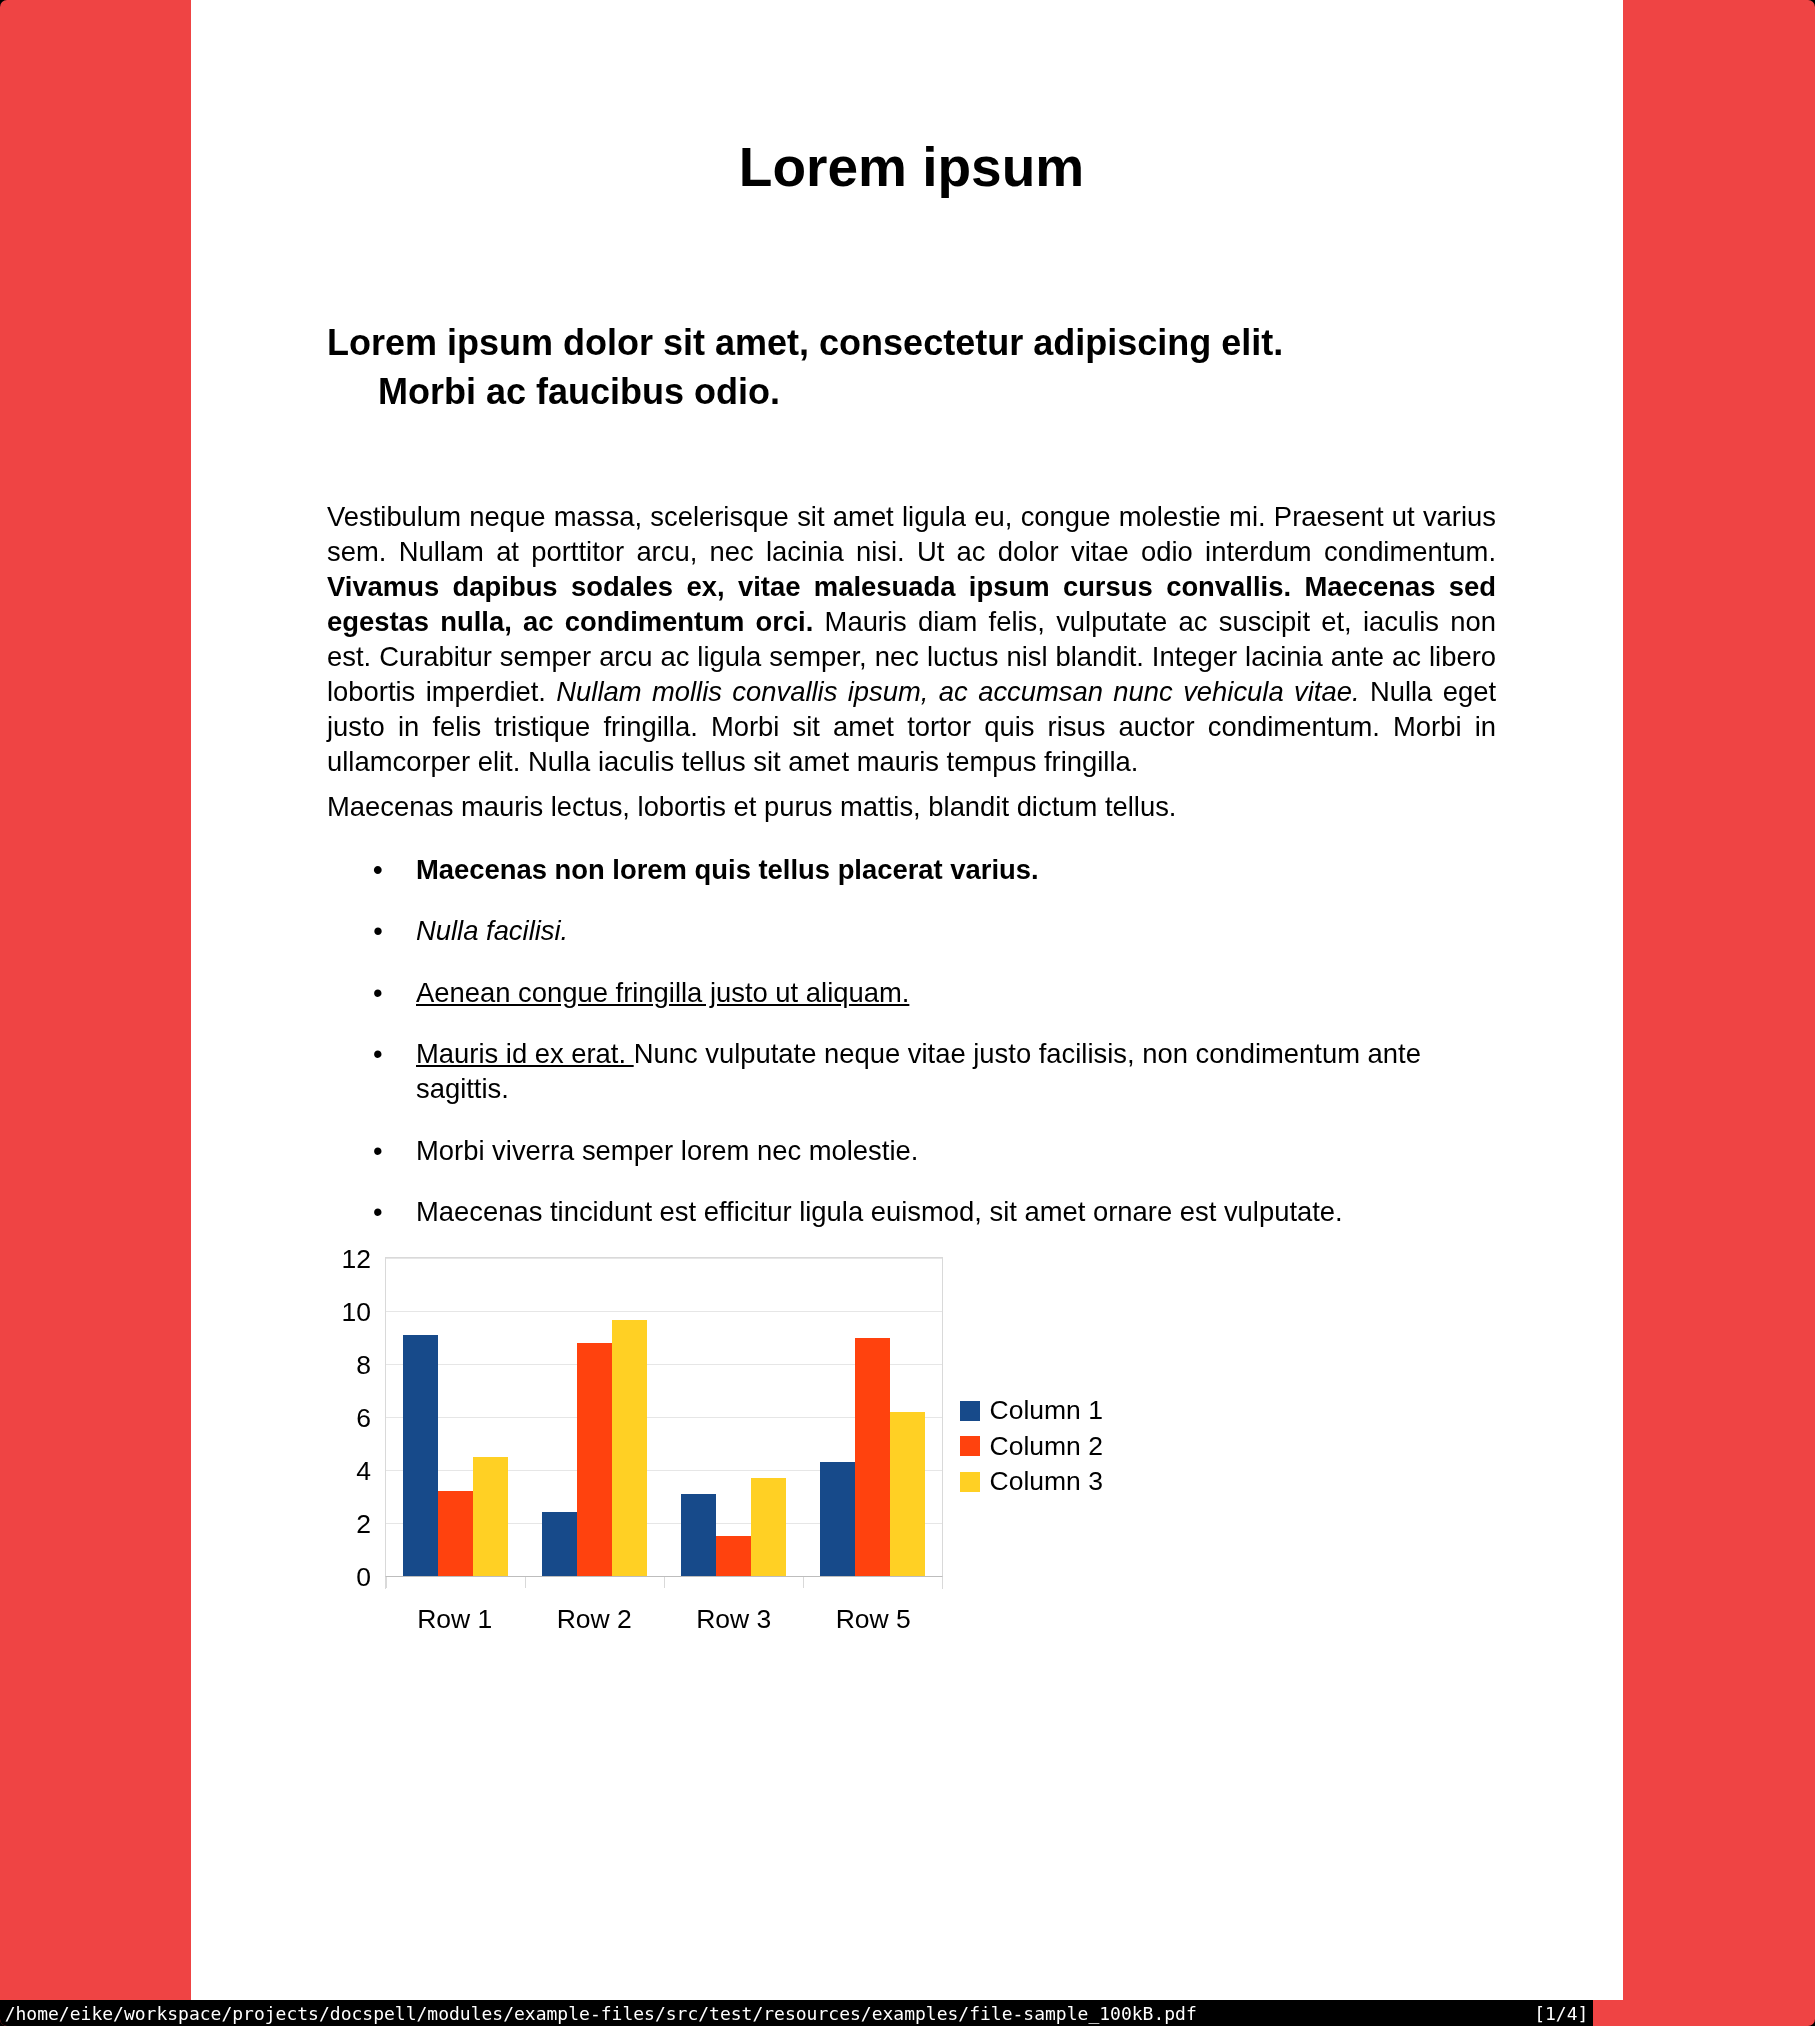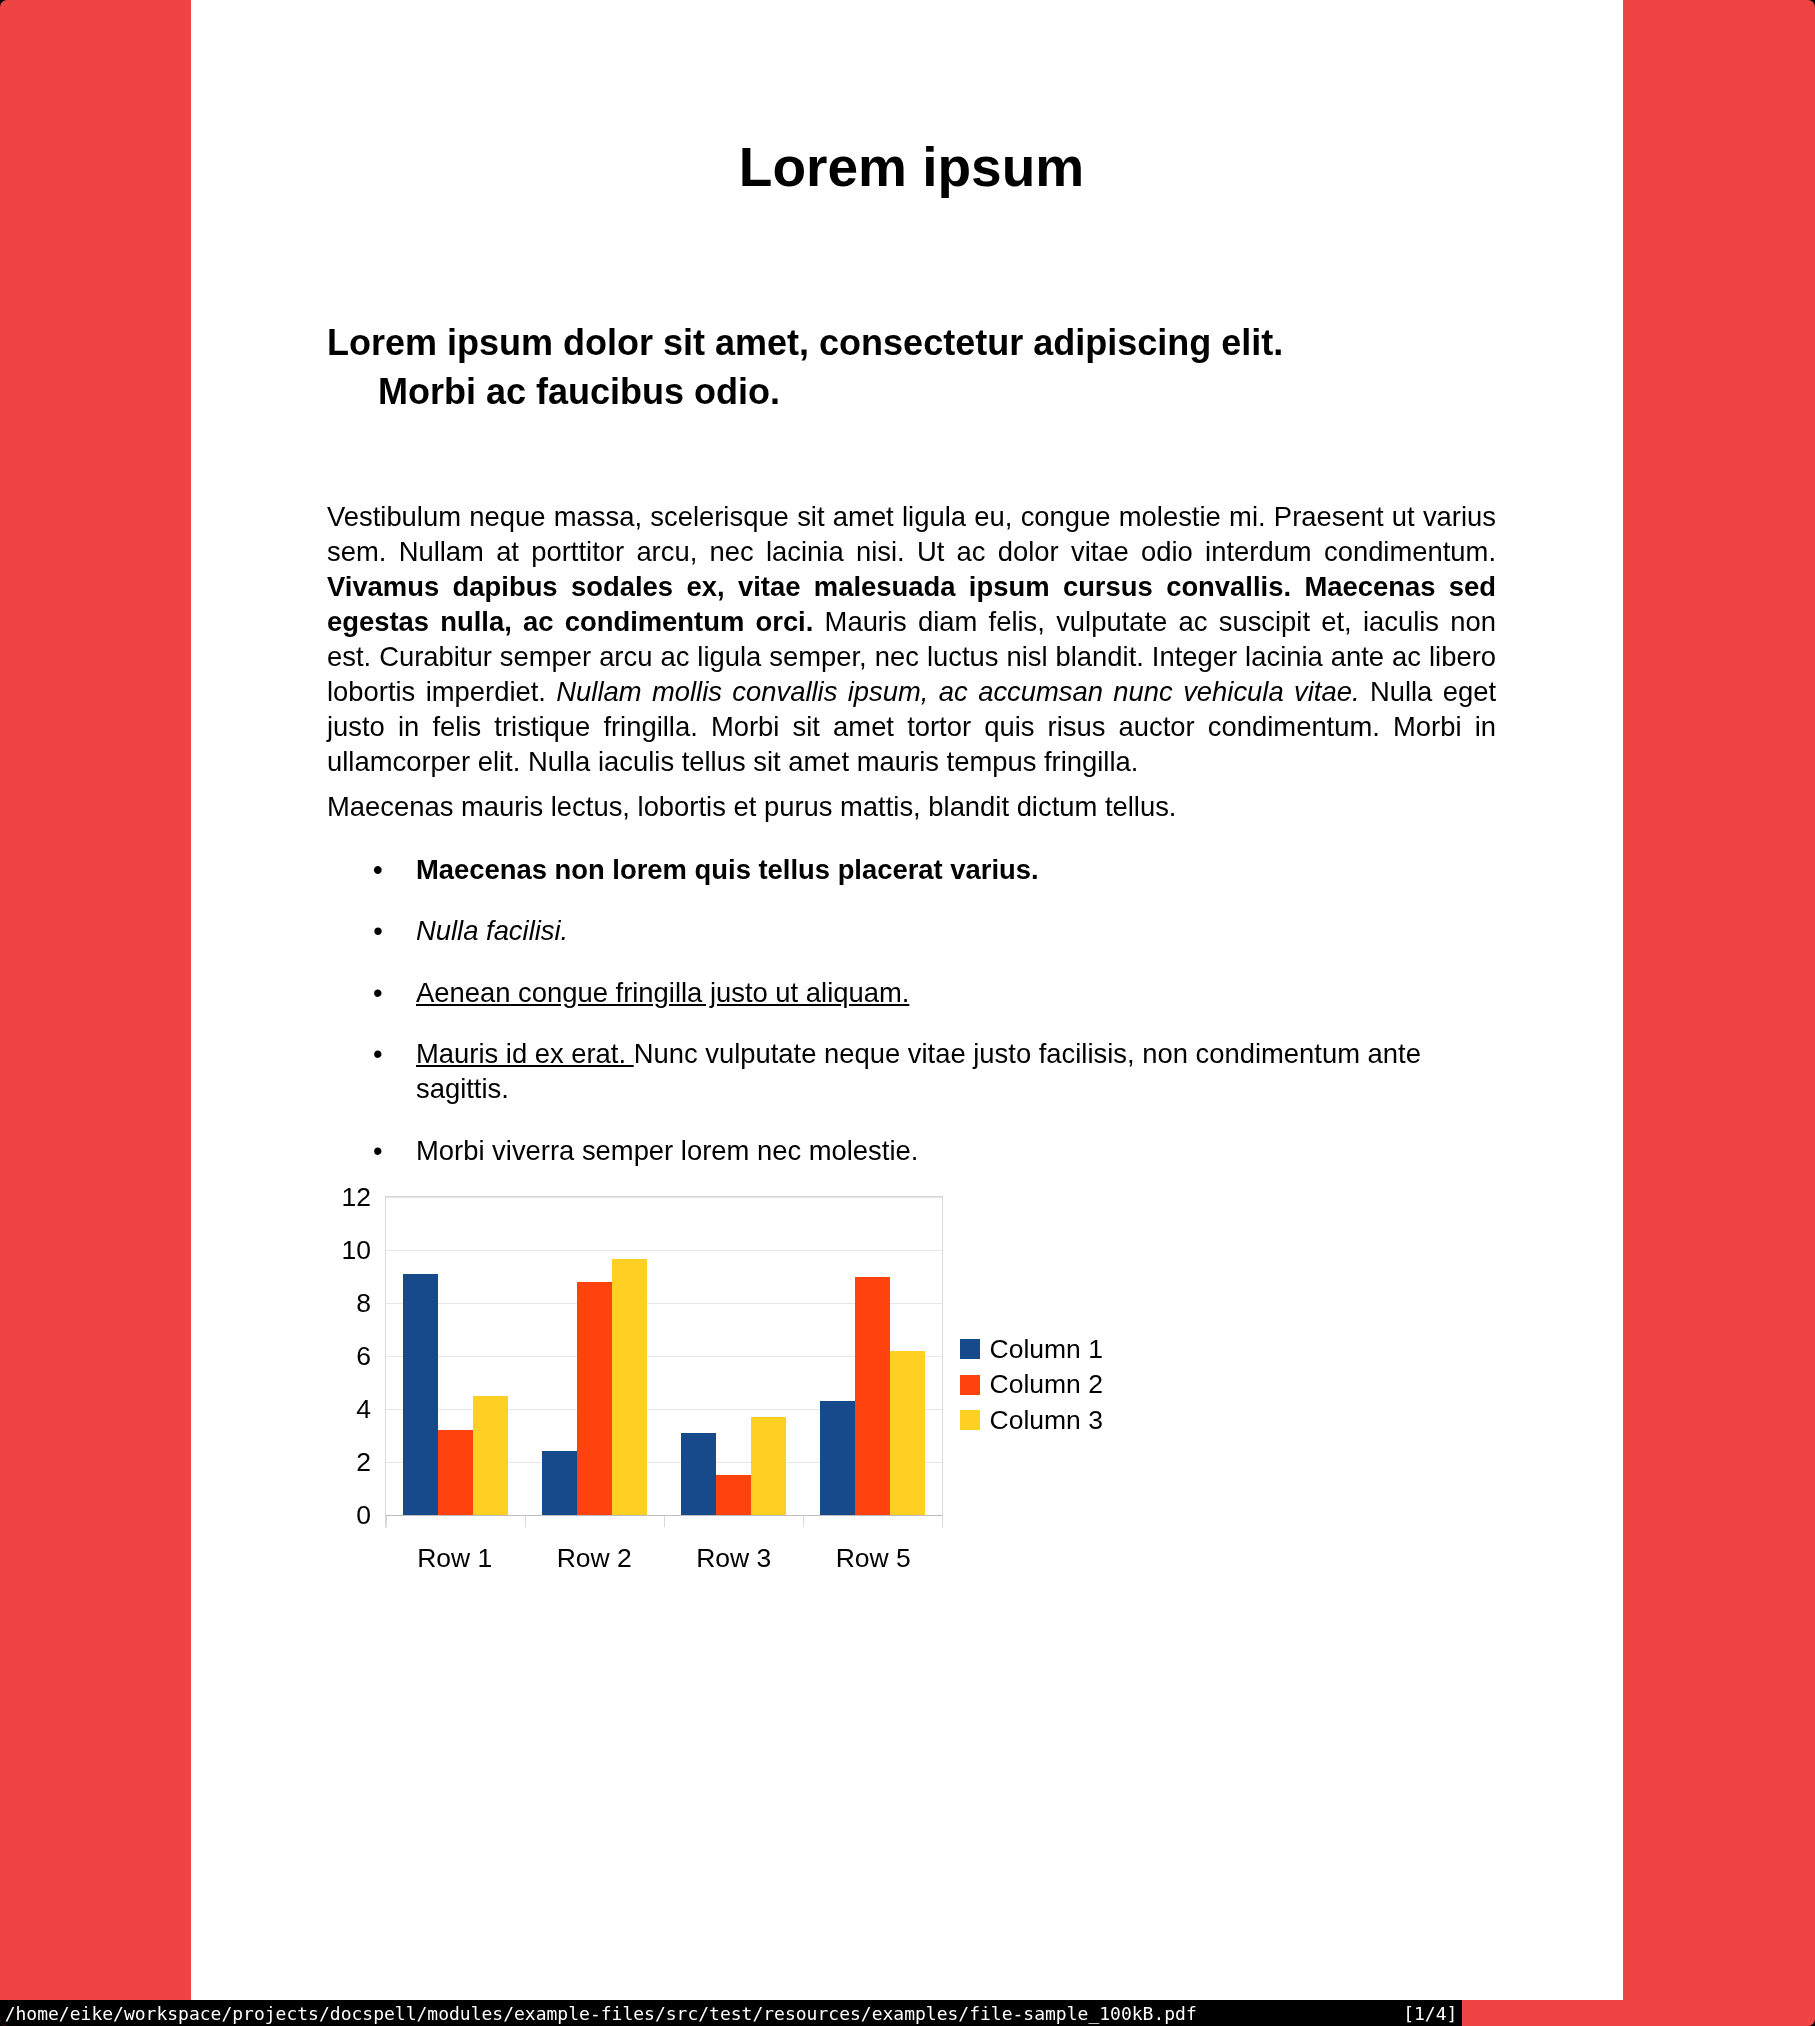--- a/index.html
+++ b/index.html
@@ -31,21 +31,21 @@
   .bar{position:absolute;bottom:0;width:35px;}
   .x-strip{position:relative;width:556px;height:12.3px;border-left:0.9px solid #d9d9d9;border-right:0.9px solid #d9d9d9;}
   .x-tick{position:absolute;top:0;width:0.9px;height:11.4px;background:#d9d9d9;}
   .x-labels{display:flex;width:558px;margin-top:15px;}
   .x-labels span{flex:1;text-align:center;font-size:26.5px;}
   .legend{margin-left:17px;align-self:center;flex:none;}
   .legend-entry{display:flex;align-items:center;margin:6.6px 0;}
   .legend-swatch{width:20px;height:20px;margin-right:9.5px;flex:none;}
   .legend-label{font-size:26.5px;line-height:29px;white-space:nowrap;}
   
-  .statusbar{position:absolute;left:0;top:2000px;width:1462px;height:26.5px;background:#000;
+  .statusbar{position:absolute;left:0;top:2000px;width:1593px;height:26.5px;background:#000;
              display:flex;justify-content:space-between;align-items:center;
              font-family:"DejaVu Sans Mono","Liberation Mono",monospace;font-size:18px;color:#fff;
              padding:0 4.7px;box-sizing:border-box;}
   .statusbar span{white-space:nowrap;}
 </style>
 </head>
 <body>
 
 <div class="viewport">
   <div class="page">
@@ -58,20 +58,21 @@
       <div class="body-par"><span>Vestibulum neque massa, scelerisque sit amet ligula eu, congue molestie mi. Praesent ut varius sem. Nullam at porttitor arcu, nec lacinia nisi. Ut ac dolor vitae odio interdum condimentum. </span><span class="seg-bold">Vivamus dapibus sodales ex, vitae malesuada ipsum cursus convallis. Maecenas sed egestas nulla, ac condimentum orci. </span><span>Mauris diam felis, vulputate ac suscipit et, iaculis non est. Curabitur semper arcu ac ligula semper, nec luctus nisl blandit. Integer lacinia ante ac libero lobortis imperdiet. </span><span class="seg-italic">Nullam mollis convallis ipsum, ac accumsan nunc vehicula vitae. </span><span>Nulla eget justo in felis tristique fringilla. Morbi sit amet tortor quis risus auctor condimentum. Morbi in ullamcorper elit. Nulla iaculis tellus sit amet mauris tempus fringilla.</span></div>
 
       <div class="intro2">Maecenas mauris lectus, lobortis et purus mattis, blandit dictum tellus.</div>
 
       <ul class="doc-list">
         <li class="li-bold">Maecenas non lorem quis tellus placerat varius.</li>
         <li class="li-italic">Nulla facilisi.</li>
         <li><span class="u">Aenean congue fringilla justo ut aliquam. </span></li>
         <li><span class="u">Mauris id ex erat. </span><span>Nunc vulputate neque vitae justo facilisis, non condimentum ante sagittis.</span></li>
         <li>Morbi viverra semper lorem nec molestie.</li>
+        <li>Maecenas tincidunt est efficitur ligula euismod, sit amet ornare est vulputate.</li>
       </ul>
 
       <div class="chart">
         <div class="y-axis" id="y-axis">
             <span style="bottom: 0px;">0</span>
             <span style="bottom: 53px;">2</span>
             <span style="bottom: 106px;">4</span>
             <span style="bottom: 159px;">6</span>
             <span style="bottom: 212px;">8</span>
             <span style="bottom: 265px;">10</span>

